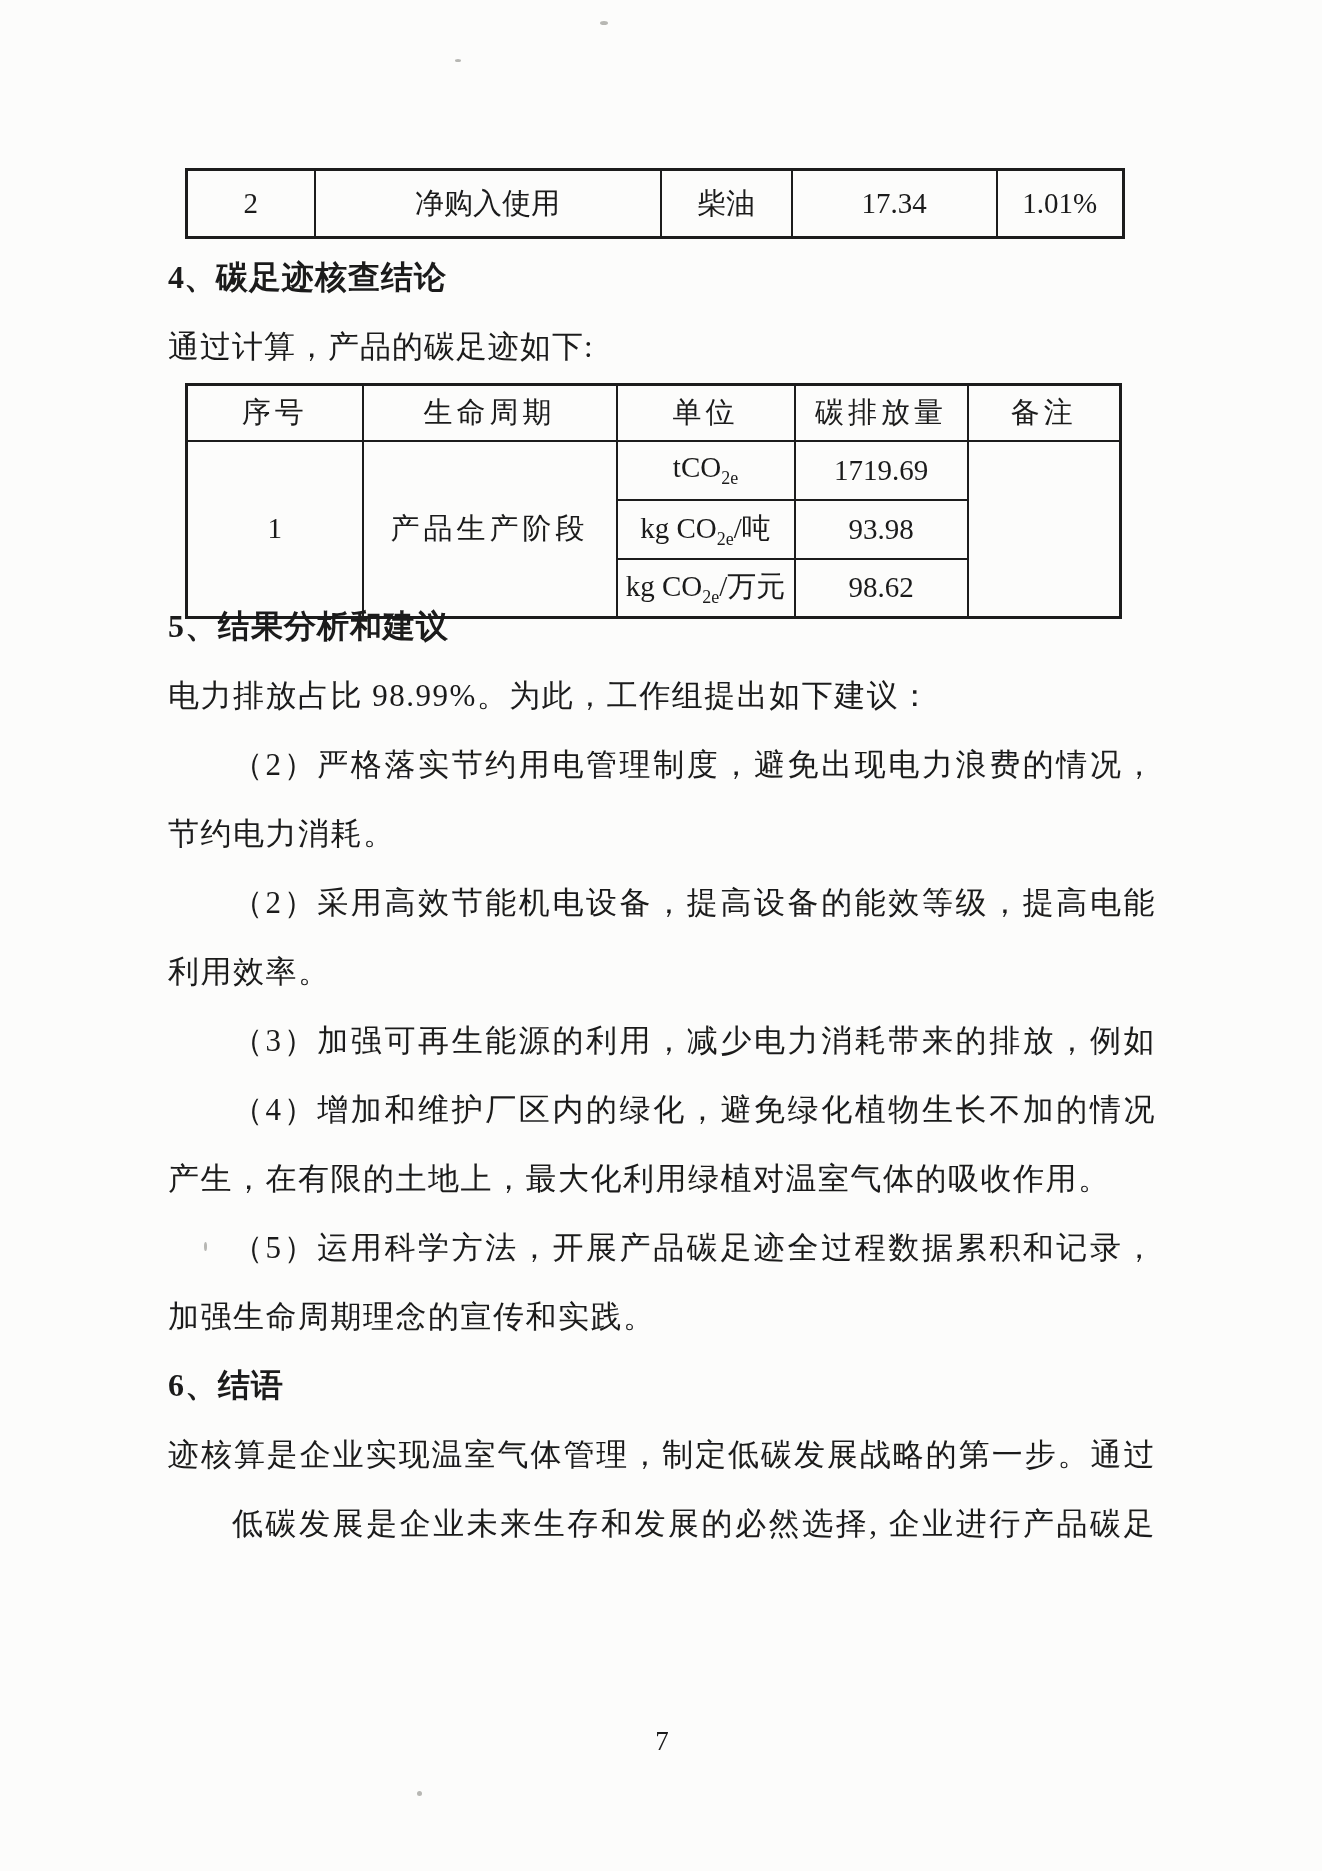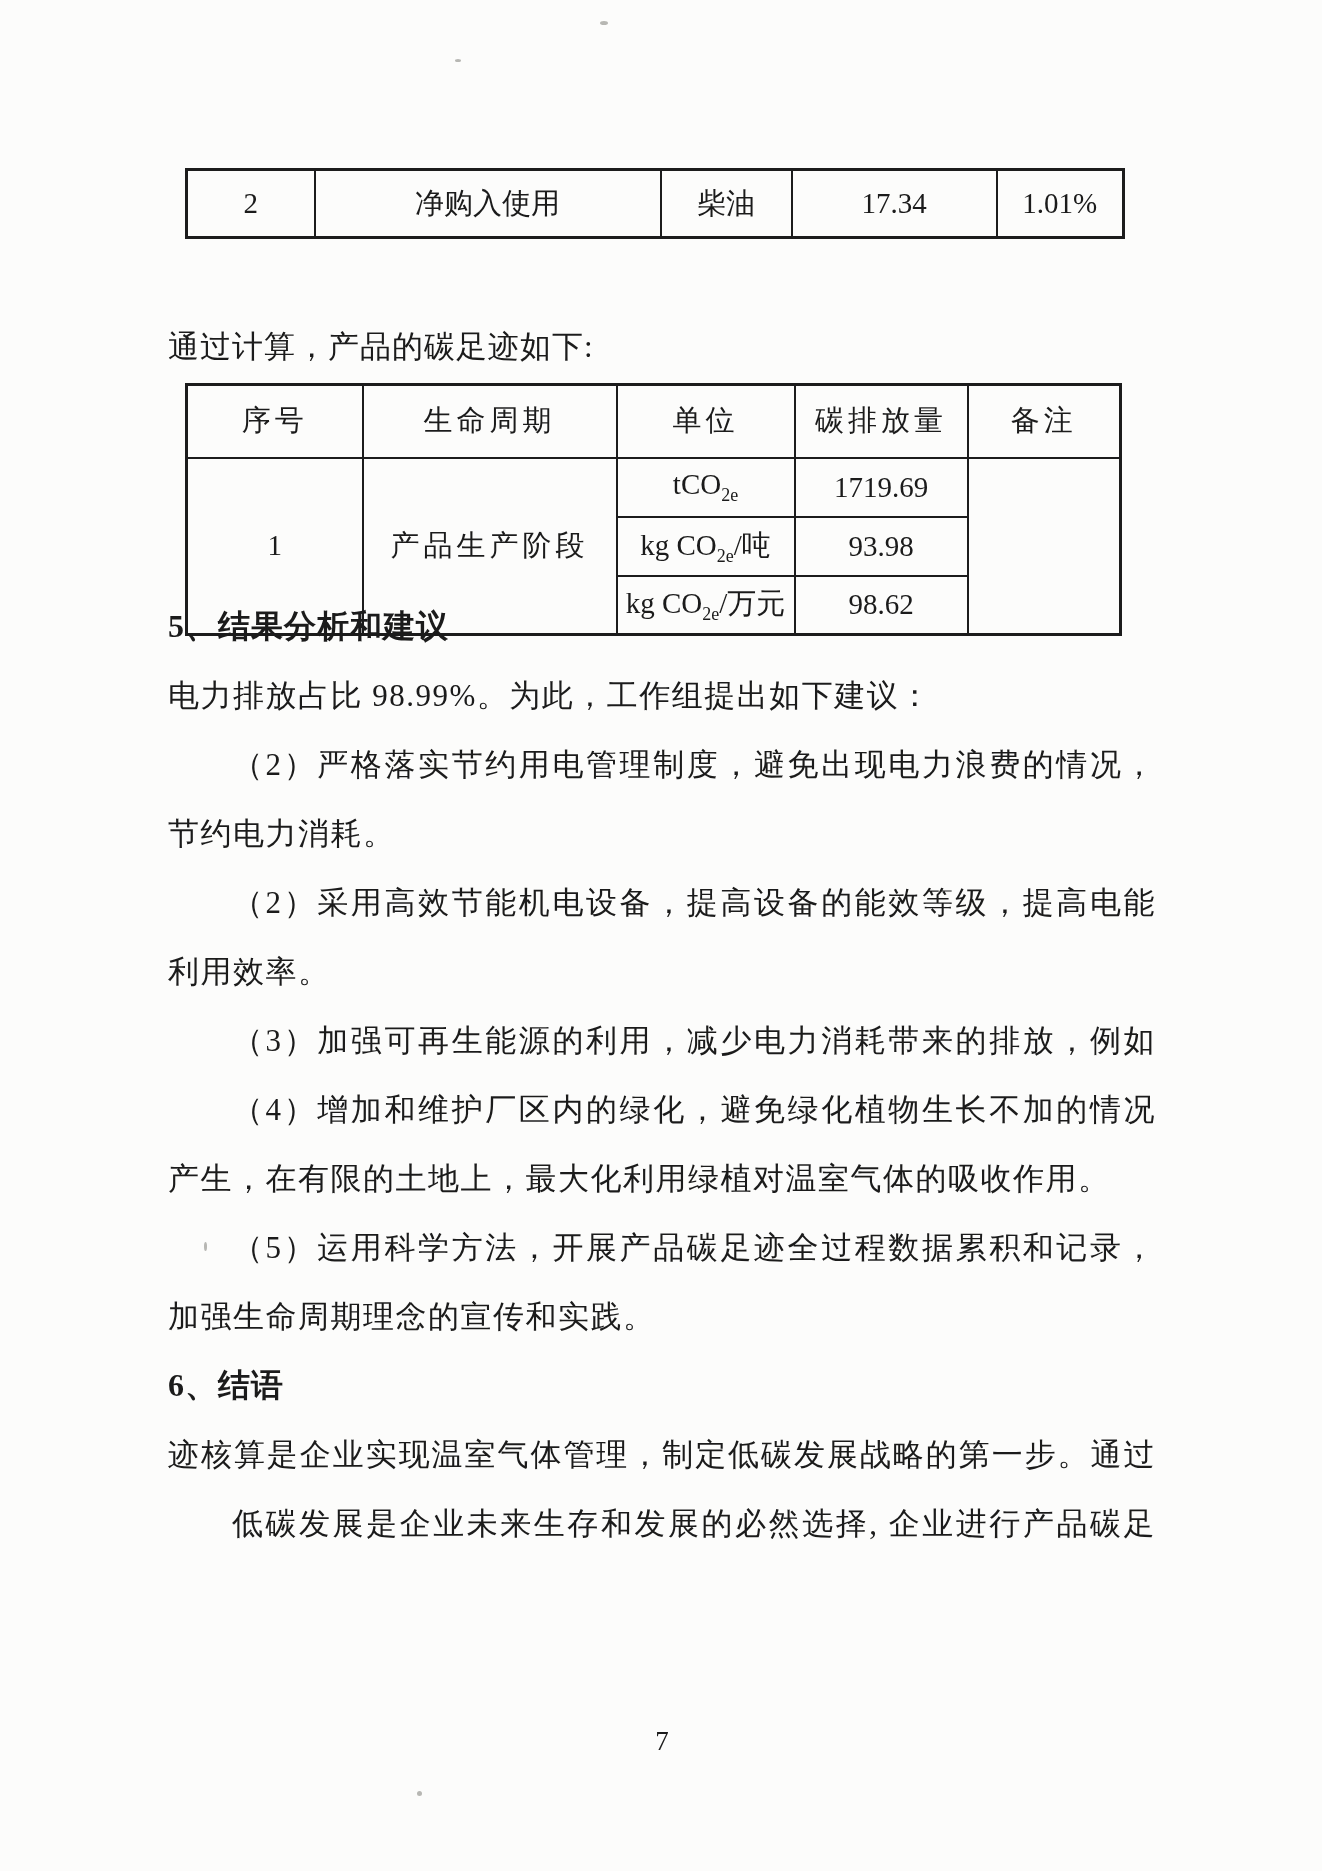--- a/index.html
+++ b/index.html
@@ -23,21 +23,21 @@
     font-weight:normal;
     font-size:29px;
     background:transparent;
   }
   .doc-table { border:3px solid #1c1c1c; }
 
   .top-table { left:185px; top:168px; width:937px; }
   .top-table tr { height:68px; }
 
   .result-table { left:185px; top:383px; width:934px; }
-  .result-table tr.hdr { height:73px; }
+  .result-table tr.hdr { height:56px; }
   .result-table tr.datarow { height:59px; }
   .result-table th { letter-spacing:4px; }
   .stage-cell { letter-spacing:4px; }
   sub.co2 { font-size:0.62em; }
 
   
   .h-line { position:absolute; left:168px; font-size:32px; white-space:nowrap; }
   .sec-num { font-weight:bold; }
   .sec-title { font-weight:600; letter-spacing:1px; }
 
@@ -74,20 +74,23 @@
         <tr>
       <td>2</td>
       <td>净购入使用</td>
       <td>柴油</td>
       <td>17.34</td>
       <td>1.01%</td>
     </tr>
   </tbody>
     </table>
 
+  <div class="h-line" style="top:256px;">
+    <span class="sec-num">4、</span><span class="sec-title">碳足迹核查结论</span>
+  </div>
 
   <div class="intro-line">通过计算，产品的碳足迹如下:</div>
 
   <table class="doc-table result-table">
     <colgroup>
       <col style="width:176px">
         <col style="width:254px">
         <col style="width:178px">
         <col style="width:173px">
         <col style="width:153px">

